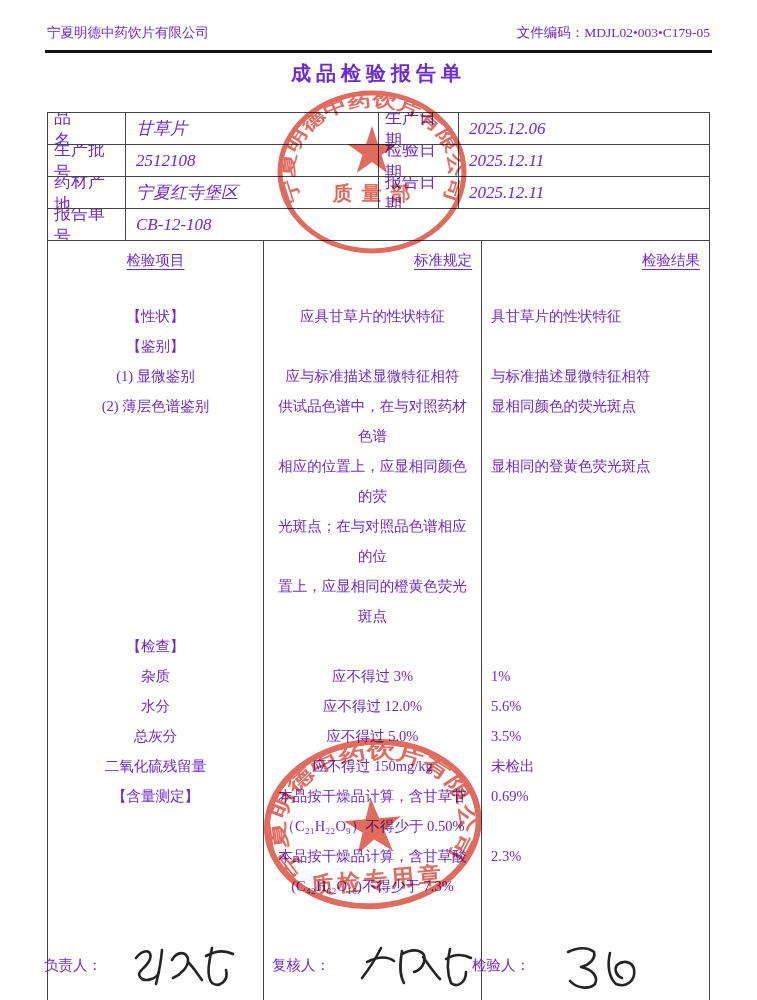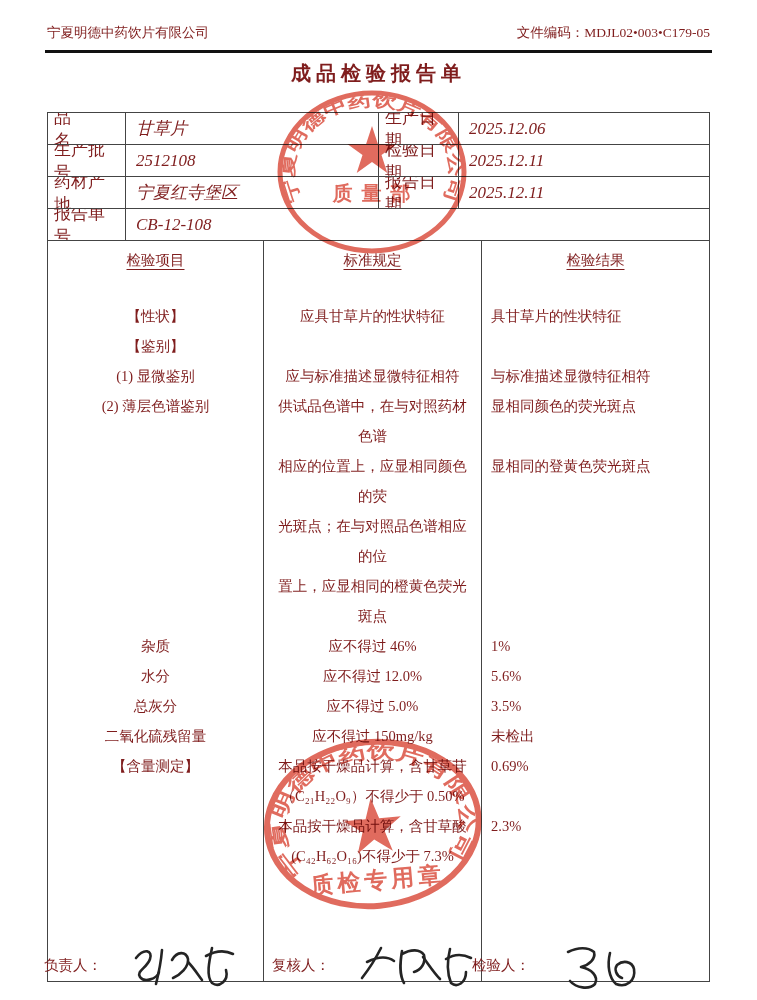--- a/index.html
+++ b/index.html
@@ -1,20 +1,20 @@
 <!DOCTYPE html>
 <html><head>
 <meta charset="utf-8">
 <style>
   html,body { margin:0; padding:0; background:#e8e8e8; }
   .page {
     position:relative; width:757px; height:1000px; margin:0 auto;
     background:#ffffff; overflow:hidden;
     font-family:"Liberation Serif","DejaVu Serif",serif;
-    color:#7f1d1d;
+    color:#6d28d9;
   }
   
   .hdr { position:absolute; top:24px; left:47px; width:663px;
          display:flex; justify-content:space-between; font-size:13.5px; }
   .hdr .code { white-space:nowrap;margin-left:44px; }
   .hdr-rule { position:absolute; top:50px; left:45px; width:667px; height:3px; background:#111; }
   .title { position:absolute; top:60px; left:0; width:757px; text-align:center;
            font-size:20px; font-weight:bold; letter-spacing:5px; }
   
   .info-table { position:absolute; top:112px; left:47px; width:663px;
@@ -26,21 +26,21 @@
   .ic.bl { border-right:1px solid #444; }
   .ic.val { padding-left:10px;font-style:italic; }
   
   .main-table { position:absolute; top:240px; left:47px; width:663px;
                 border:1px solid #444; box-sizing:border-box; font-size:14.5px; }
   .trow { display:grid; grid-template-columns:216px 218px 1fr; }
   .tc { padding:0 9px; box-sizing:border-box; line-height:30px; white-space:pre-line; overflow:hidden; }
   .tc1, .tc2 { border-right:1px solid #444;text-align:center; }
   .trow.head { height:60px; }
   .trow.head .tc { padding-top:6px; line-height:26px; }
-  .trow.head .tc2, .trow.head .tc3 { text-align:center; }
+  .trow.head .tc2, .trow.head .tc3 { text-align:right; }
   .trow.head span { text-decoration:underline; text-underline-offset:4px; }
   .trow.spacer { height:110px; }
   
   .sig { position:absolute; top:938px; display:flex; align-items:center; gap:24px; font-size:14.5px; }
   .sig svg { display:block; }
   .sig path { fill:none; stroke:#242424; stroke-width:2.6; stroke-linecap:round; stroke-linejoin:round; }
   
   .stamp { position:absolute; mix-blend-mode:multiply; opacity:0.82; pointer-events:none; }
   .stamp text { font-family:"Liberation Serif","DejaVu Serif",serif; font-weight:bold; }
 </style>
@@ -107,22 +107,27 @@
       <div class="tc tc1">(2) 薄层色谱鉴别</div>
       <div class="tc tc2">供试品色谱中，在与对照药材色谱
 相应的位置上，应显相同颜色的荧
 光斑点；在与对照品色谱相应的位
 置上，应显相同的橙黄色荧光斑点</div>
       <div class="tc tc3">显相同颜色的荧光斑点
 
 显相同的登黄色荧光斑点</div>
     </div>
     <div class="trow">
+      <div class="tc tc1">【检查】</div>
+      <div class="tc tc2"></div>
+      <div class="tc tc3"></div>
+    </div>
+    <div class="trow">
       <div class="tc tc1">杂质</div>
-      <div class="tc tc2">应不得过 46%</div>
+      <div class="tc tc2">应不得过 3%</div>
       <div class="tc tc3">1%</div>
     </div>
     <div class="trow">
       <div class="tc tc1">水分</div>
       <div class="tc tc2">应不得过 12.0%</div>
       <div class="tc tc3">5.6%</div>
     </div>
     <div class="trow">
       <div class="tc tc1">总灰分</div>
       <div class="tc tc2">应不得过 5.0%</div>

